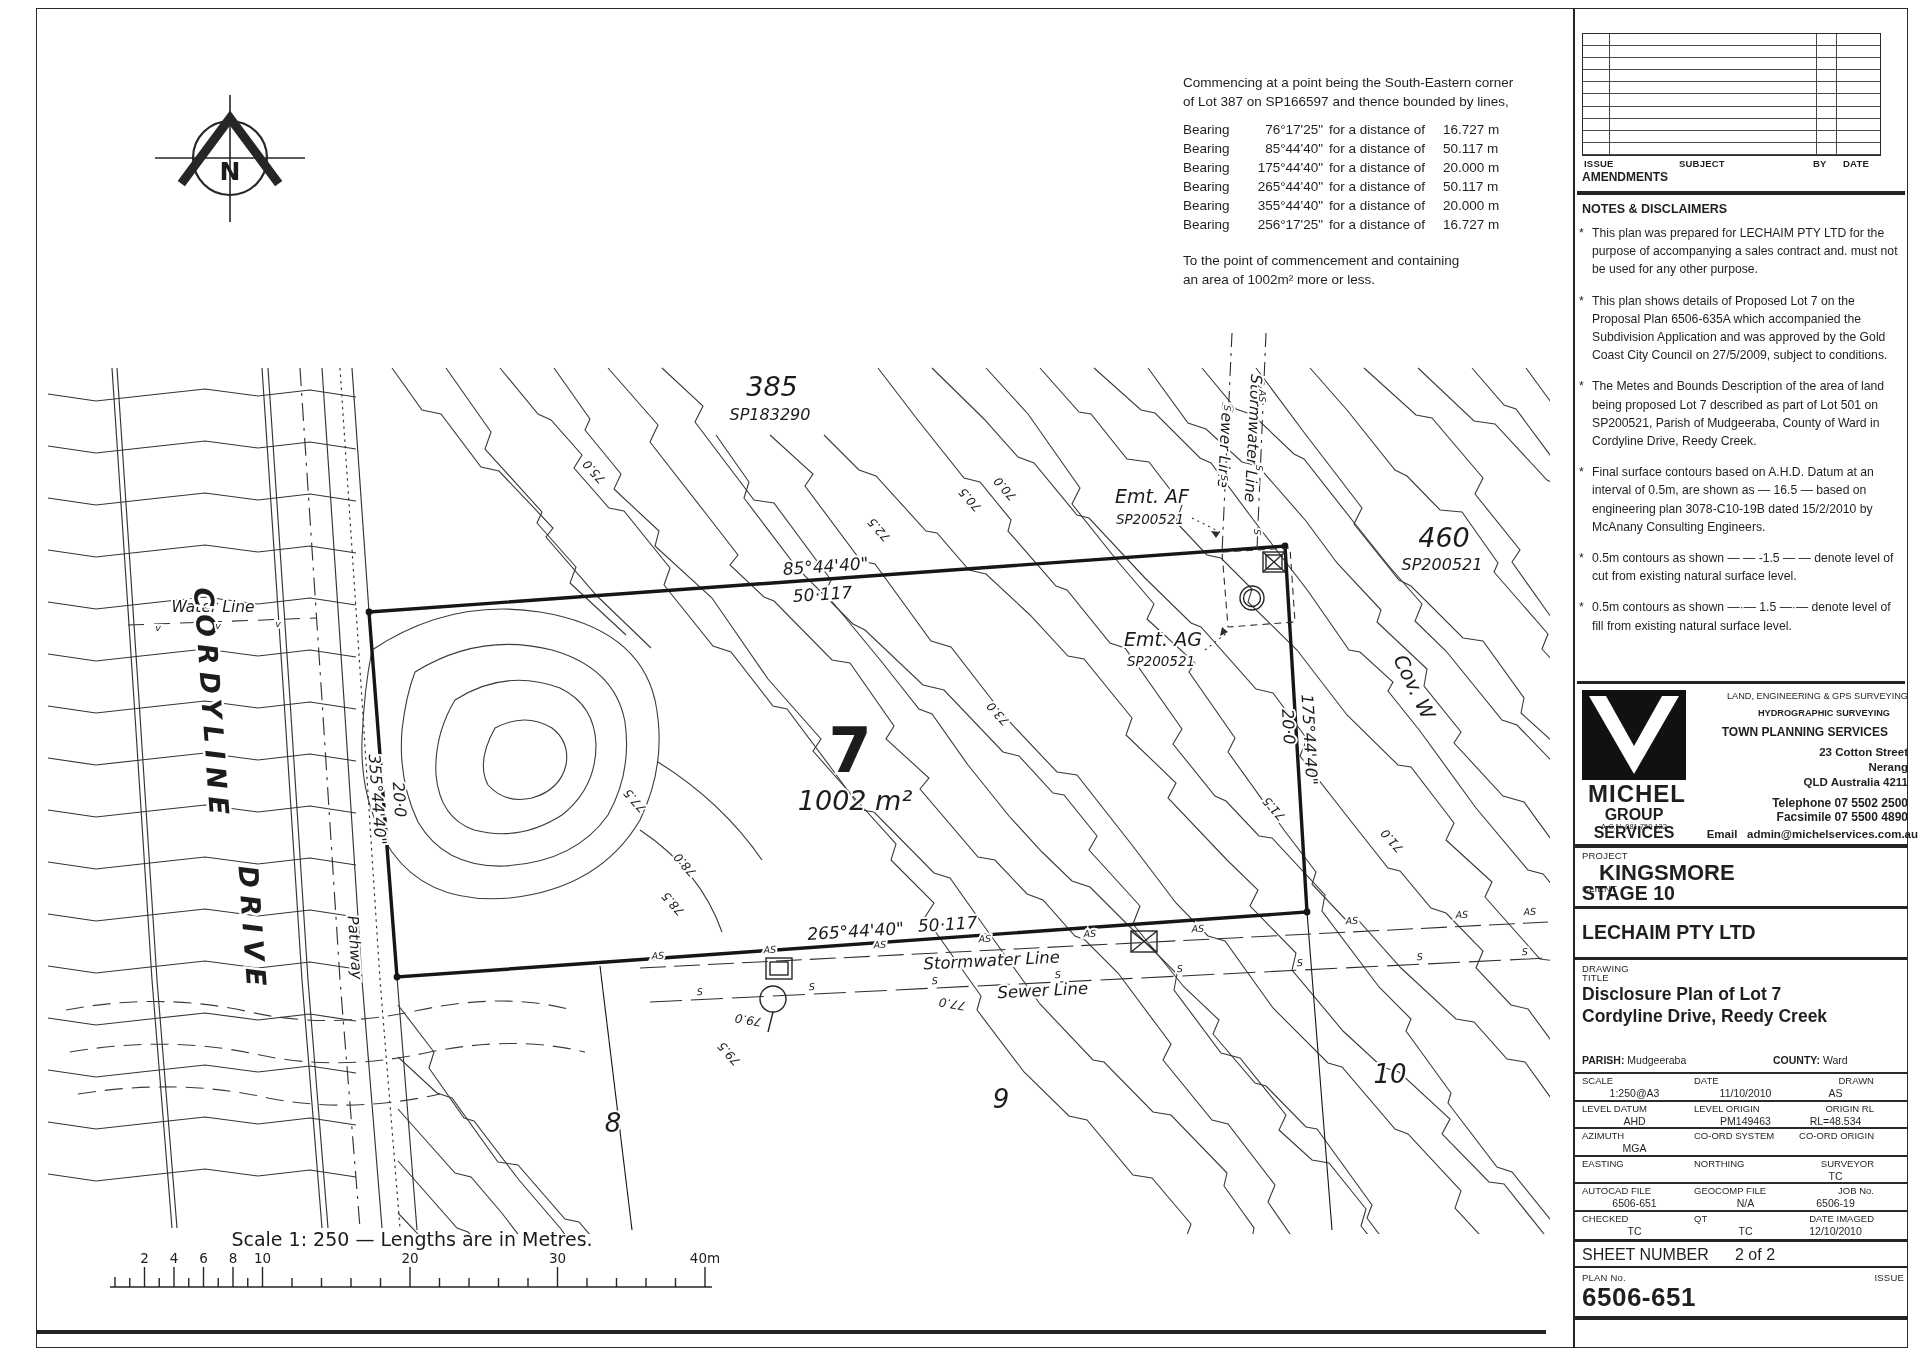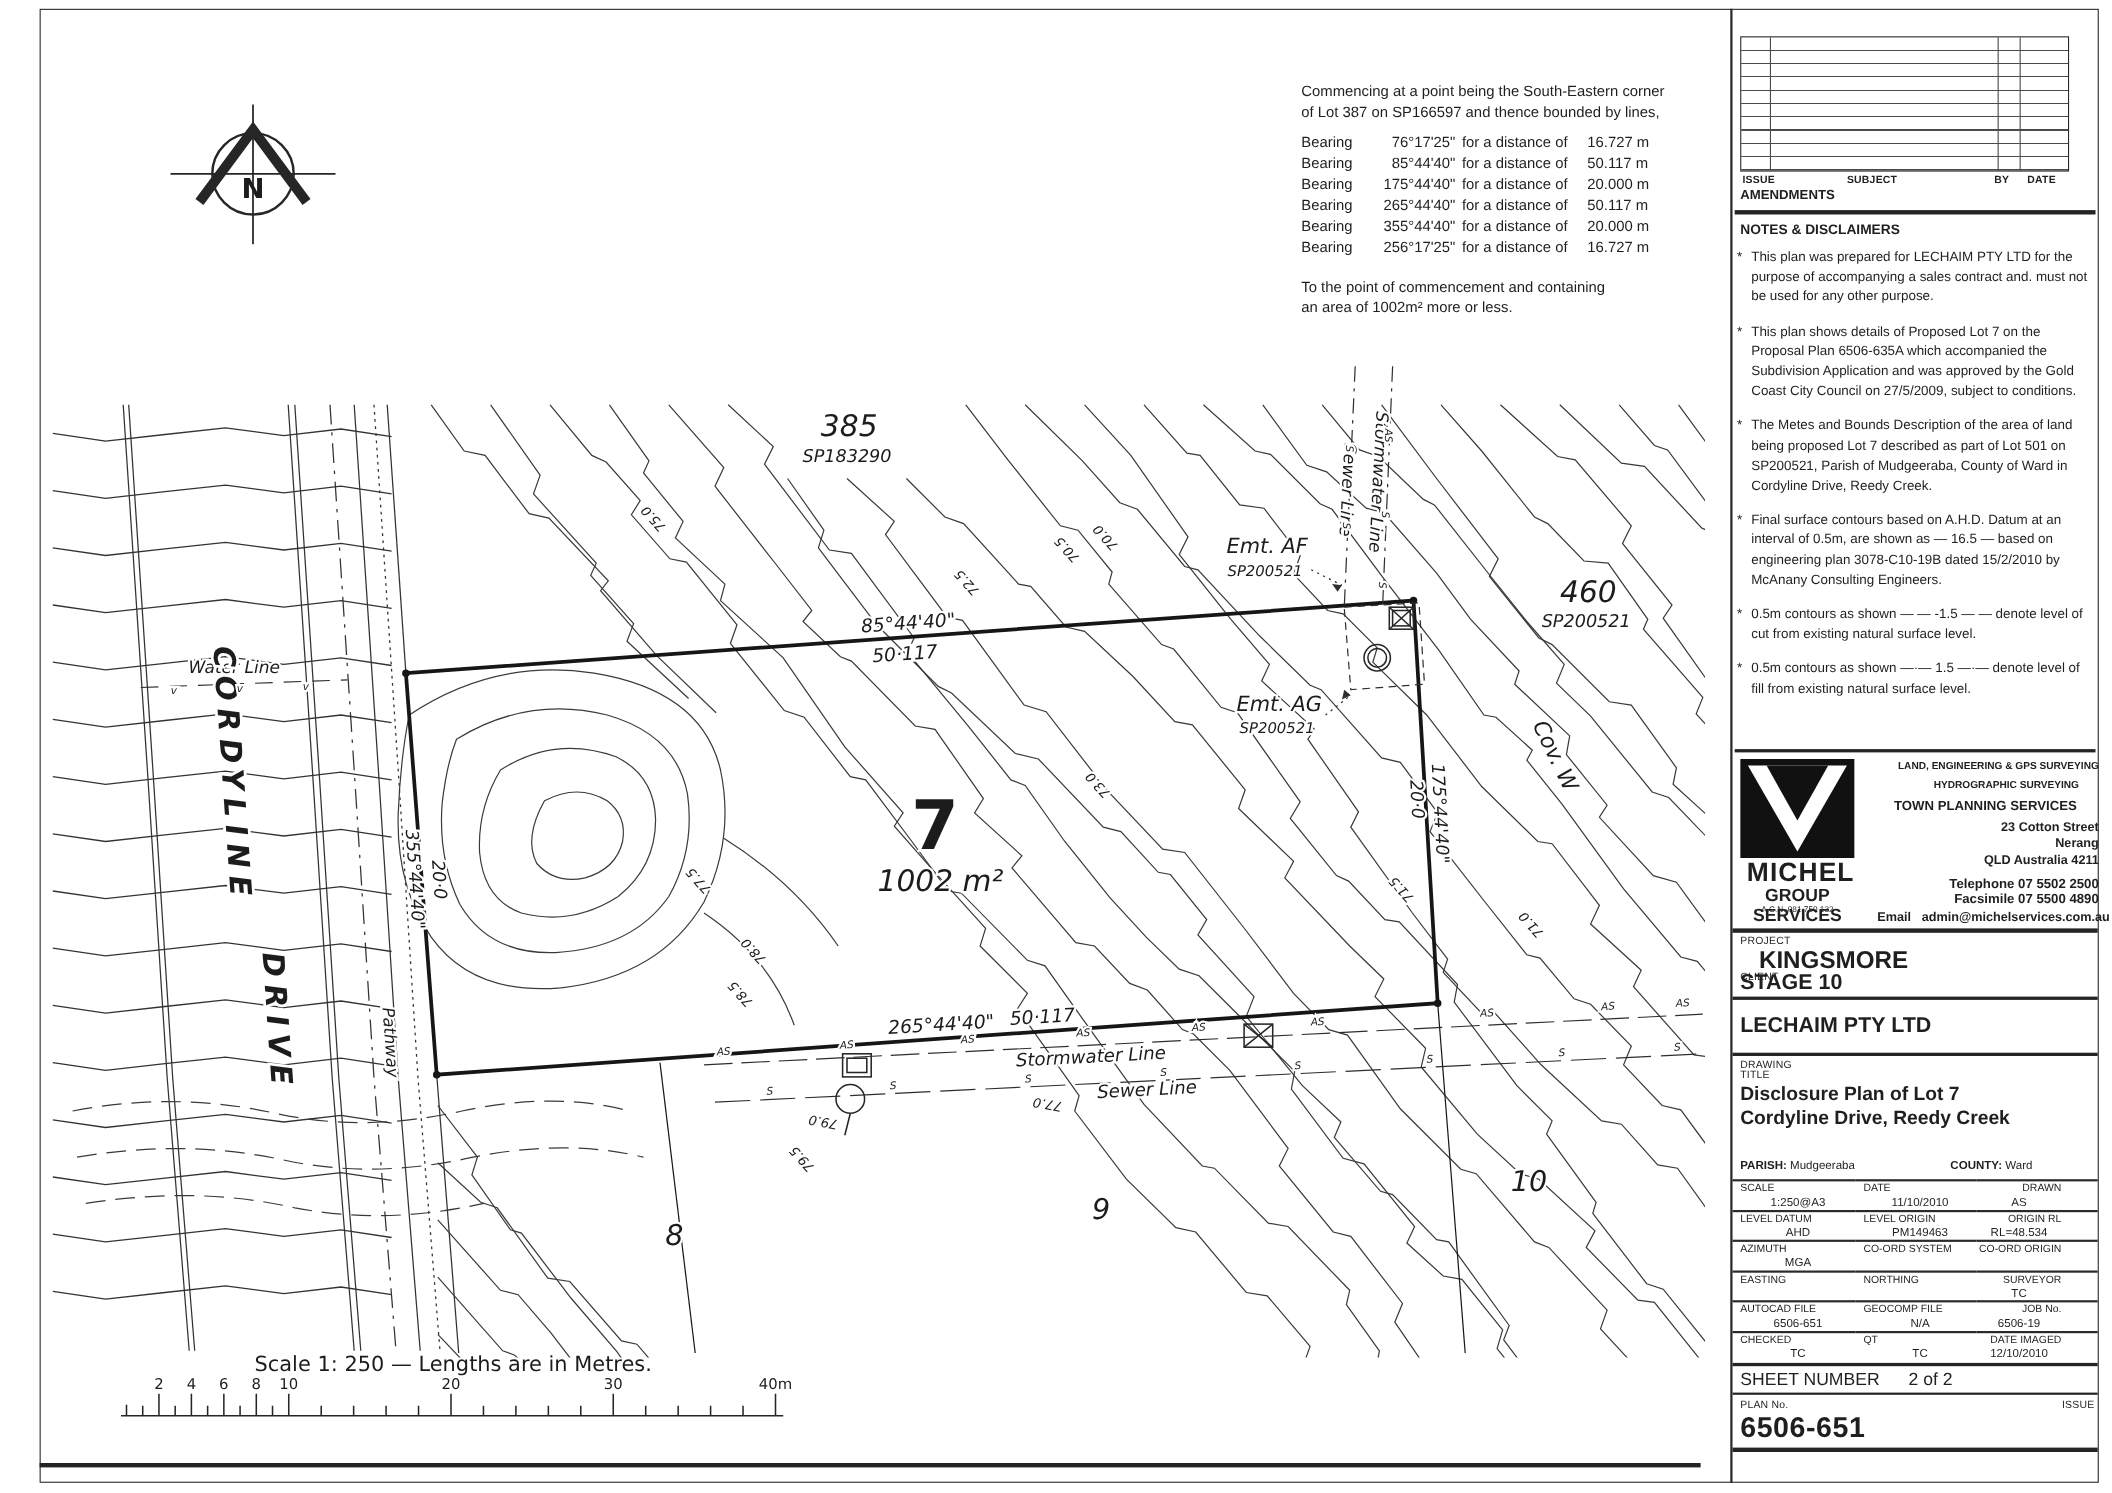--- a/index.html
+++ b/index.html
@@ -358,21 +358,21 @@
   <div class="rule" style="left:2px;top:673px;width:328px;height:3px"></div>
 
   <svg class="abs" style="left:7px;top:682px" width="104" height="90" viewBox="0 0 104 90">
     <rect x="0" y="0" width="104" height="90" fill="#111"></rect>
     <path d="M7,6 H97 L52,84 Z" fill="#fff"></path>
     <path d="M24,6 H80 L52,56 Z" fill="#111"></path>
   </svg>
   <div class="abs" style="left:7px;top:772px;width:104px;text-align:right;font-size:24px;font-weight:bold;letter-spacing:1px">MICHEL</div>
   <div class="abs" style="left:7px;top:798px;width:104px;text-align:center;font-size:16px;font-weight:bold">GROUP SERVICES</div>
   <div class="abs" style="left:7px;top:814px;width:104px;text-align:center;font-size:7.5px">A.C.N. 081 750 132</div>
-  <div class="abs" style="right:14px;top:683px;font-size:9.2px;font-weight:bold">LAND, ENGINEERING &amp; GPS SURVEYING</div>
+  <div class="abs" style="right:14px;top:683px;font-size:9.2px;font-weight:normal">LAND, ENGINEERING &amp; GPS SURVEYING</div>
   <div class="abs" style="right:32px;top:700px;font-size:9.2px;font-weight:bold">HYDROGRAPHIC  SURVEYING</div>
   <div class="abs" style="right:34px;top:717px;font-size:12px;font-weight:bold">TOWN  PLANNING  SERVICES</div>
   <div class="abs" style="right:14px;top:738px;font-size:11.5px;font-weight:bold">23 Cotton Street</div>
   <div class="abs" style="right:14px;top:753px;font-size:11.5px;font-weight:bold">Nerang</div>
   <div class="abs" style="right:14px;top:768px;font-size:11.5px;font-weight:bold">QLD  Australia  4211</div>
   <div class="abs" style="right:14px;top:788px;font-size:12px;font-weight:bold">Telephone  07 5502 2500</div>
   <div class="abs" style="right:14px;top:802px;font-size:12px;font-weight:bold">Facsimile  07  5500 4890</div>
   <div class="abs" style="right:4px;top:820px;font-size:11.5px;font-weight:bold">
     <span>Email</span>&nbsp;&nbsp;
     <span>admin@michelservices.com.au</span>

